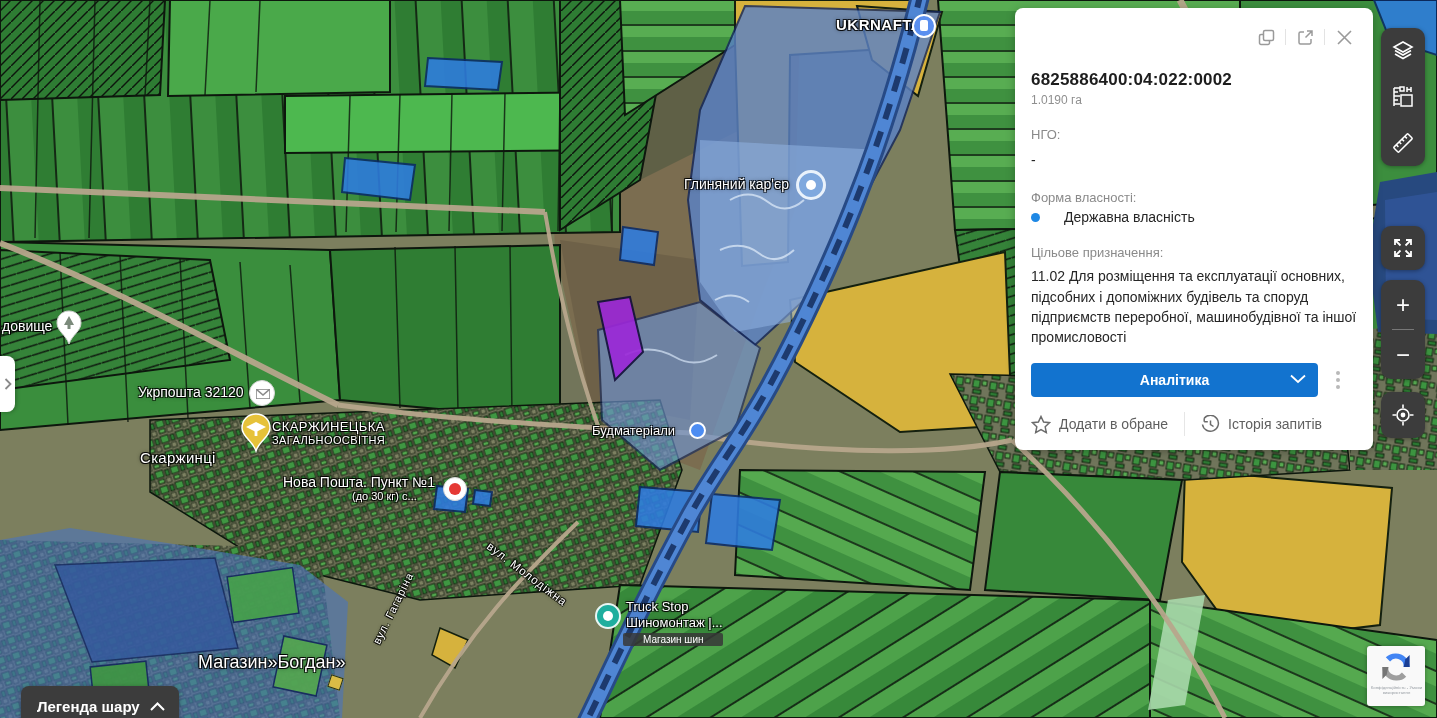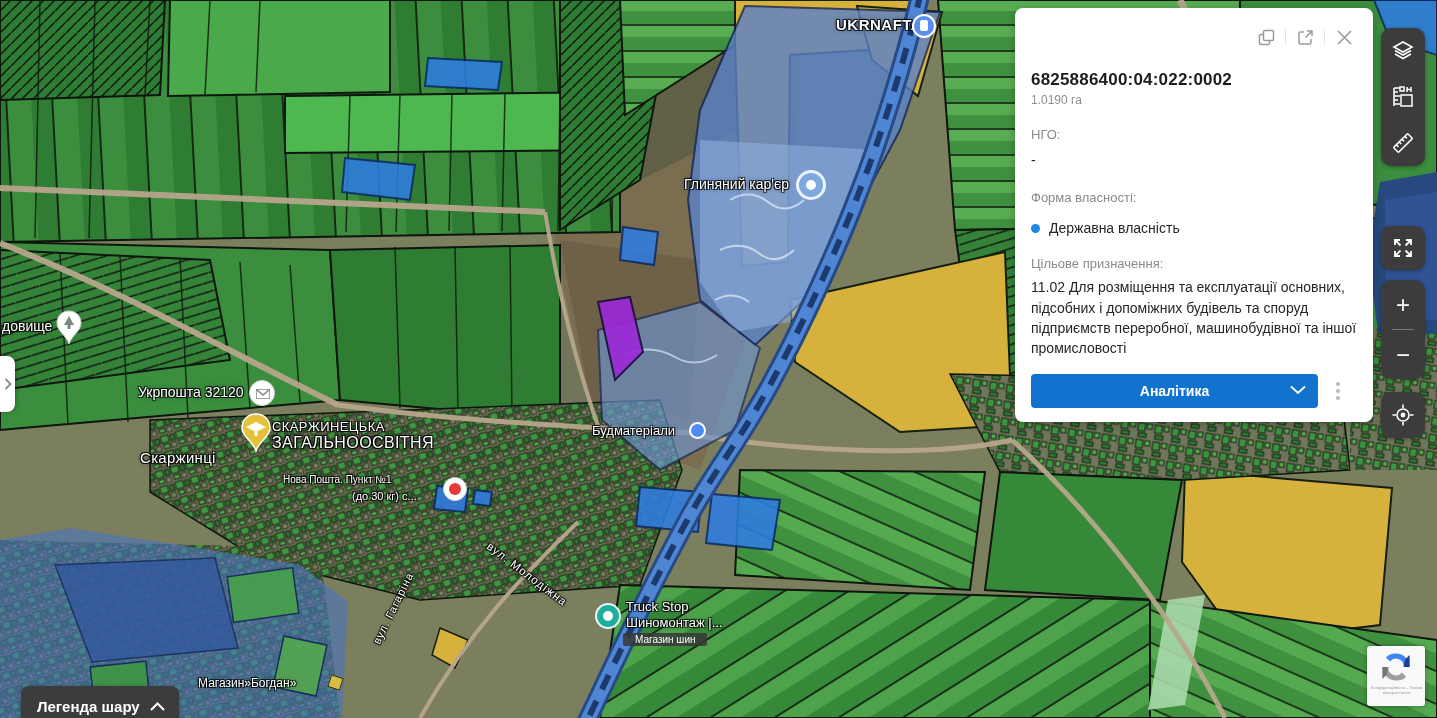--- a/index.html
+++ b/index.html
@@ -5,35 +5,35 @@
   html,body{margin:0;padding:0;}
   body{width:1437px;height:718px;position:relative;overflow:hidden;
        font-family:"Liberation Sans","DejaVu Sans",sans-serif;background:#7c7f5e;}
   .stage{position:absolute;inset:0;}
 
   
   .mapLabel{position:absolute;color:#fff;font-weight:500;white-space:nowrap;
     text-shadow:-1px -1px 0 rgba(0,0,0,.8),1px -1px 0 rgba(0,0,0,.8),
                 -1px 1px 0 rgba(0,0,0,.8),1px 1px 0 rgba(0,0,0,.8),0 0 4px rgba(0,0,0,.7);}
   .chip{position:absolute;color:#fff;background:rgba(55,55,55,.85);border-radius:2px;
-        padding:1px 12px;font-size:10px;white-space:nowrap;}
+        padding:1px 20px;font-size:10px;white-space:nowrap;}
   .circleMarker{position:absolute;border-radius:50%;box-sizing:border-box;}
 
   
   .panel{position:absolute;left:1015px;top:8px;width:358px;background:#fff;border-radius:8px;
          box-shadow:0 2px 10px rgba(0,0,0,.25);padding:16px 16px 14px 16px;box-sizing:border-box;}
   .panel-head{display:flex;justify-content:space-between;align-items:flex-start;}
   .panel-title{font-size:17px;font-weight:700;color:#1d1d1d;letter-spacing:.2px;margin-top:46px;}
   .panel-area{font-size:12px;color:#8f8f8f;margin-top:3px;}
   .head-icons{display:flex;align-items:center;gap:0;color:#9a9a9a;margin-top:2px;}
   .head-icons .ibtn{width:26px;height:22px;display:flex;align-items:center;justify-content:center;cursor:pointer;}
   .head-sep{width:1px;height:16px;background:#e3e3e3;margin:0 6px;}
   .sec-label{font-size:13px;color:#8a8a8a;margin-top:20px;}
   .sec-value{font-size:14px;color:#262626;margin-top:8px;line-height:1.45;}
-  .own-row{display:flex;align-items:center;gap:9px;margin-top:15px;}
+  .own-row{display:flex;align-items:center;gap:24px;margin-top:4px;}
   .own-dot{width:9px;height:9px;border-radius:50%;}
   .own-text{font-size:14px;color:#262626;}
   .btn-row{display:flex;align-items:center;margin-top:16px;}
   .analytics-btn{flex:0 0 287px;height:34px;border:none;border-radius:4px;color:#fff;
       font-size:14px;font-weight:700;display:flex;align-items:center;justify-content:center;
       position:relative;cursor:pointer;font-family:inherit;}
   .analytics-btn svg{position:absolute;right:12px;top:11px;}
   .kebab{margin-left:14px;display:flex;flex-direction:column;gap:3px;cursor:pointer;padding:4px;}
   .kebab i{width:4px;height:4px;border-radius:50%;background:#b9b9b9;display:block;}
   .actions{display:flex;align-items:center;margin-top:15px;color:#5f5f5f;font-size:14px;}
@@ -236,44 +236,44 @@
 </div>
 
 <div class="pin" style="left:240px;top:413px">
   <svg width="32" height="40">
         <path d="M16,1 C24,1 30,7 30,15 C30,24 19,28 16,38 C13,28 2,24 2,15 C2,7 8,1 16,1 Z" fill="#e6c23a" stroke="#fff" stroke-width="1.5"></path>
         <path d="M16,9 L26,14 L16,19 L6,14 Z" fill="#fff"></path>
         <rect x="14.6" y="17" width="2.8" height="6" fill="#fff"></rect>
       </svg>
 </div>
 <div class="mapLabel" style="left:272px;top:419px;font-size:13px;letter-spacing:.4px">СКАРЖИНЕЦЬКА</div>
-<div class="mapLabel" style="left:272px;top:434px;font-size:16px;letter-spacing:.4px">ЗАГАЛЬНООСВІТНЯ</div>
+<div class="mapLabel" style="left:272px;top:434px;font-size:11px;letter-spacing:.4px">ЗАГАЛЬНООСВІТНЯ</div>
 
 <div class="mapLabel" style="left:140px;top:449px;font-size:15px;font-weight:500;letter-spacing:.3px">Скаржинці</div>
 
-<div class="mapLabel" style="left:283px;top:474px;font-size:10px">Нова Пошта. Пункт №1</div>
+<div class="mapLabel" style="left:283px;top:474px;font-size:14px">Нова Пошта. Пункт №1</div>
 <div class="mapLabel" style="left:352px;top:490px;font-size:11px">(до 30 кг) с...</div>
 <div class="circleMarker" style="left:443px;top:477px;width:24px;height:24px;background:#fff;border:1px solid #d7d7d7">
       <div style="width:12px;height:12px;border-radius:50%;background:#e53935;margin:5px 0 0 5px"></div>
     </div>
 
 <div class="mapLabel" style="left:592px;top:423px;font-size:13px">Будматеріали</div>
 <div class="circleMarker" style="left:689px;top:422px;width:17px;height:17px;background:#4d8df2;border:2px solid #fff"></div>
 
 <div class="mapLabel" style="left:492px;top:540px;font-size:11.5px;letter-spacing:1px;transform:rotate(37deg);transform-origin:left top">вул. Молодіжна</div>
 <div class="mapLabel" style="left:350px;top:596px;font-size:11px;letter-spacing:1px;transform:rotate(-64deg);transform-origin:center center;width:92px">вул. Гагаріна</div>
 
 <div class="circleMarker" style="left:595px;top:603px;width:26px;height:26px;background:#1fae9e;border:2px solid #e8f6f4">
       <div style="width:10px;height:10px;border-radius:50%;background:#fff;margin:6px 0 0 6px"></div>
     </div>
 <div class="mapLabel" style="left:626px;top:599px;font-size:13px">Truck Stop</div>
 <div class="mapLabel" style="left:626px;top:615px;font-size:13px">Шиномонтаж |...</div>
 <div class="chip" style="left:623px;top:633px">Магазин шин</div>
 
-<div class="mapLabel" style="left:198px;top:676px;font-size:12px">Магазин»Богдан»</div>
+<div class="mapLabel" style="left:198px;top:652px;font-size:18px">Магазин»Богдан»</div>
 <div style="position:absolute;left:329px;top:676px;width:11px;height:11px;background:#d9bc46;border:1.5px solid #22301c;transform:rotate(18deg)"></div>
 </div>
 
 <div class="panel">
   <div class="panel-head">
     <div>
       <div class="panel-title">6825886400:04:022:0002</div>
       <div class="panel-area">1.0190 га</div>
     </div>
     <div class="head-icons">
@@ -318,20 +318,36 @@
           <path d="M1,1.5 L8,8 L15,1.5"></path>
         </svg>
     </button>
     <div class="kebab">
         <i></i>
         <i></i>
         <i></i>
       </div>
   </div>
 
+  <div class="actions">
+    <div class="action">
+      <svg width="20" height="19" viewBox="0 0 20 19" fill="none" stroke="#6b6b6b" stroke-width="1.5">
+          <path d="M10,1.5 L12.6,7 L18.5,7.7 L14.2,11.8 L15.3,17.6 L10,14.7 L4.7,17.6 L5.8,11.8 L1.5,7.7 L7.4,7 Z"></path>
+        </svg>
+      <span>Додати в обране</span>
+    </div>
+    <div class="act-sep"></div>
+    <div class="action">
+      <svg width="19" height="19" viewBox="0 0 19 19" fill="none" stroke="#6b6b6b" stroke-width="1.5">
+          <path d="M3.2,3.2 A8,8 0 1 1 1.5,9.5 M3.2,3.2 V6.8 M3.2,6.8 H6.8"></path>
+          <path d="M9.5,5.5 V9.5 L12.5,11.5"></path>
+        </svg>
+      <span>Історія запитів</span>
+    </div>
+  </div>
 </div>
 
 <div class="tool" style="top:28px">
   <div class="tbtn">
     <svg width="24" height="24" viewBox="0 0 24 24" fill="none" stroke="#fff" stroke-width="1.6">
         <path d="M12,3 L21,8 L12,13 L3,8 Z"></path>
         <path d="M4,11.5 L12,16 L20,11.5"></path>
         <path d="M4,15 L12,19.5 L20,15"></path>
       </svg>
   </div>

